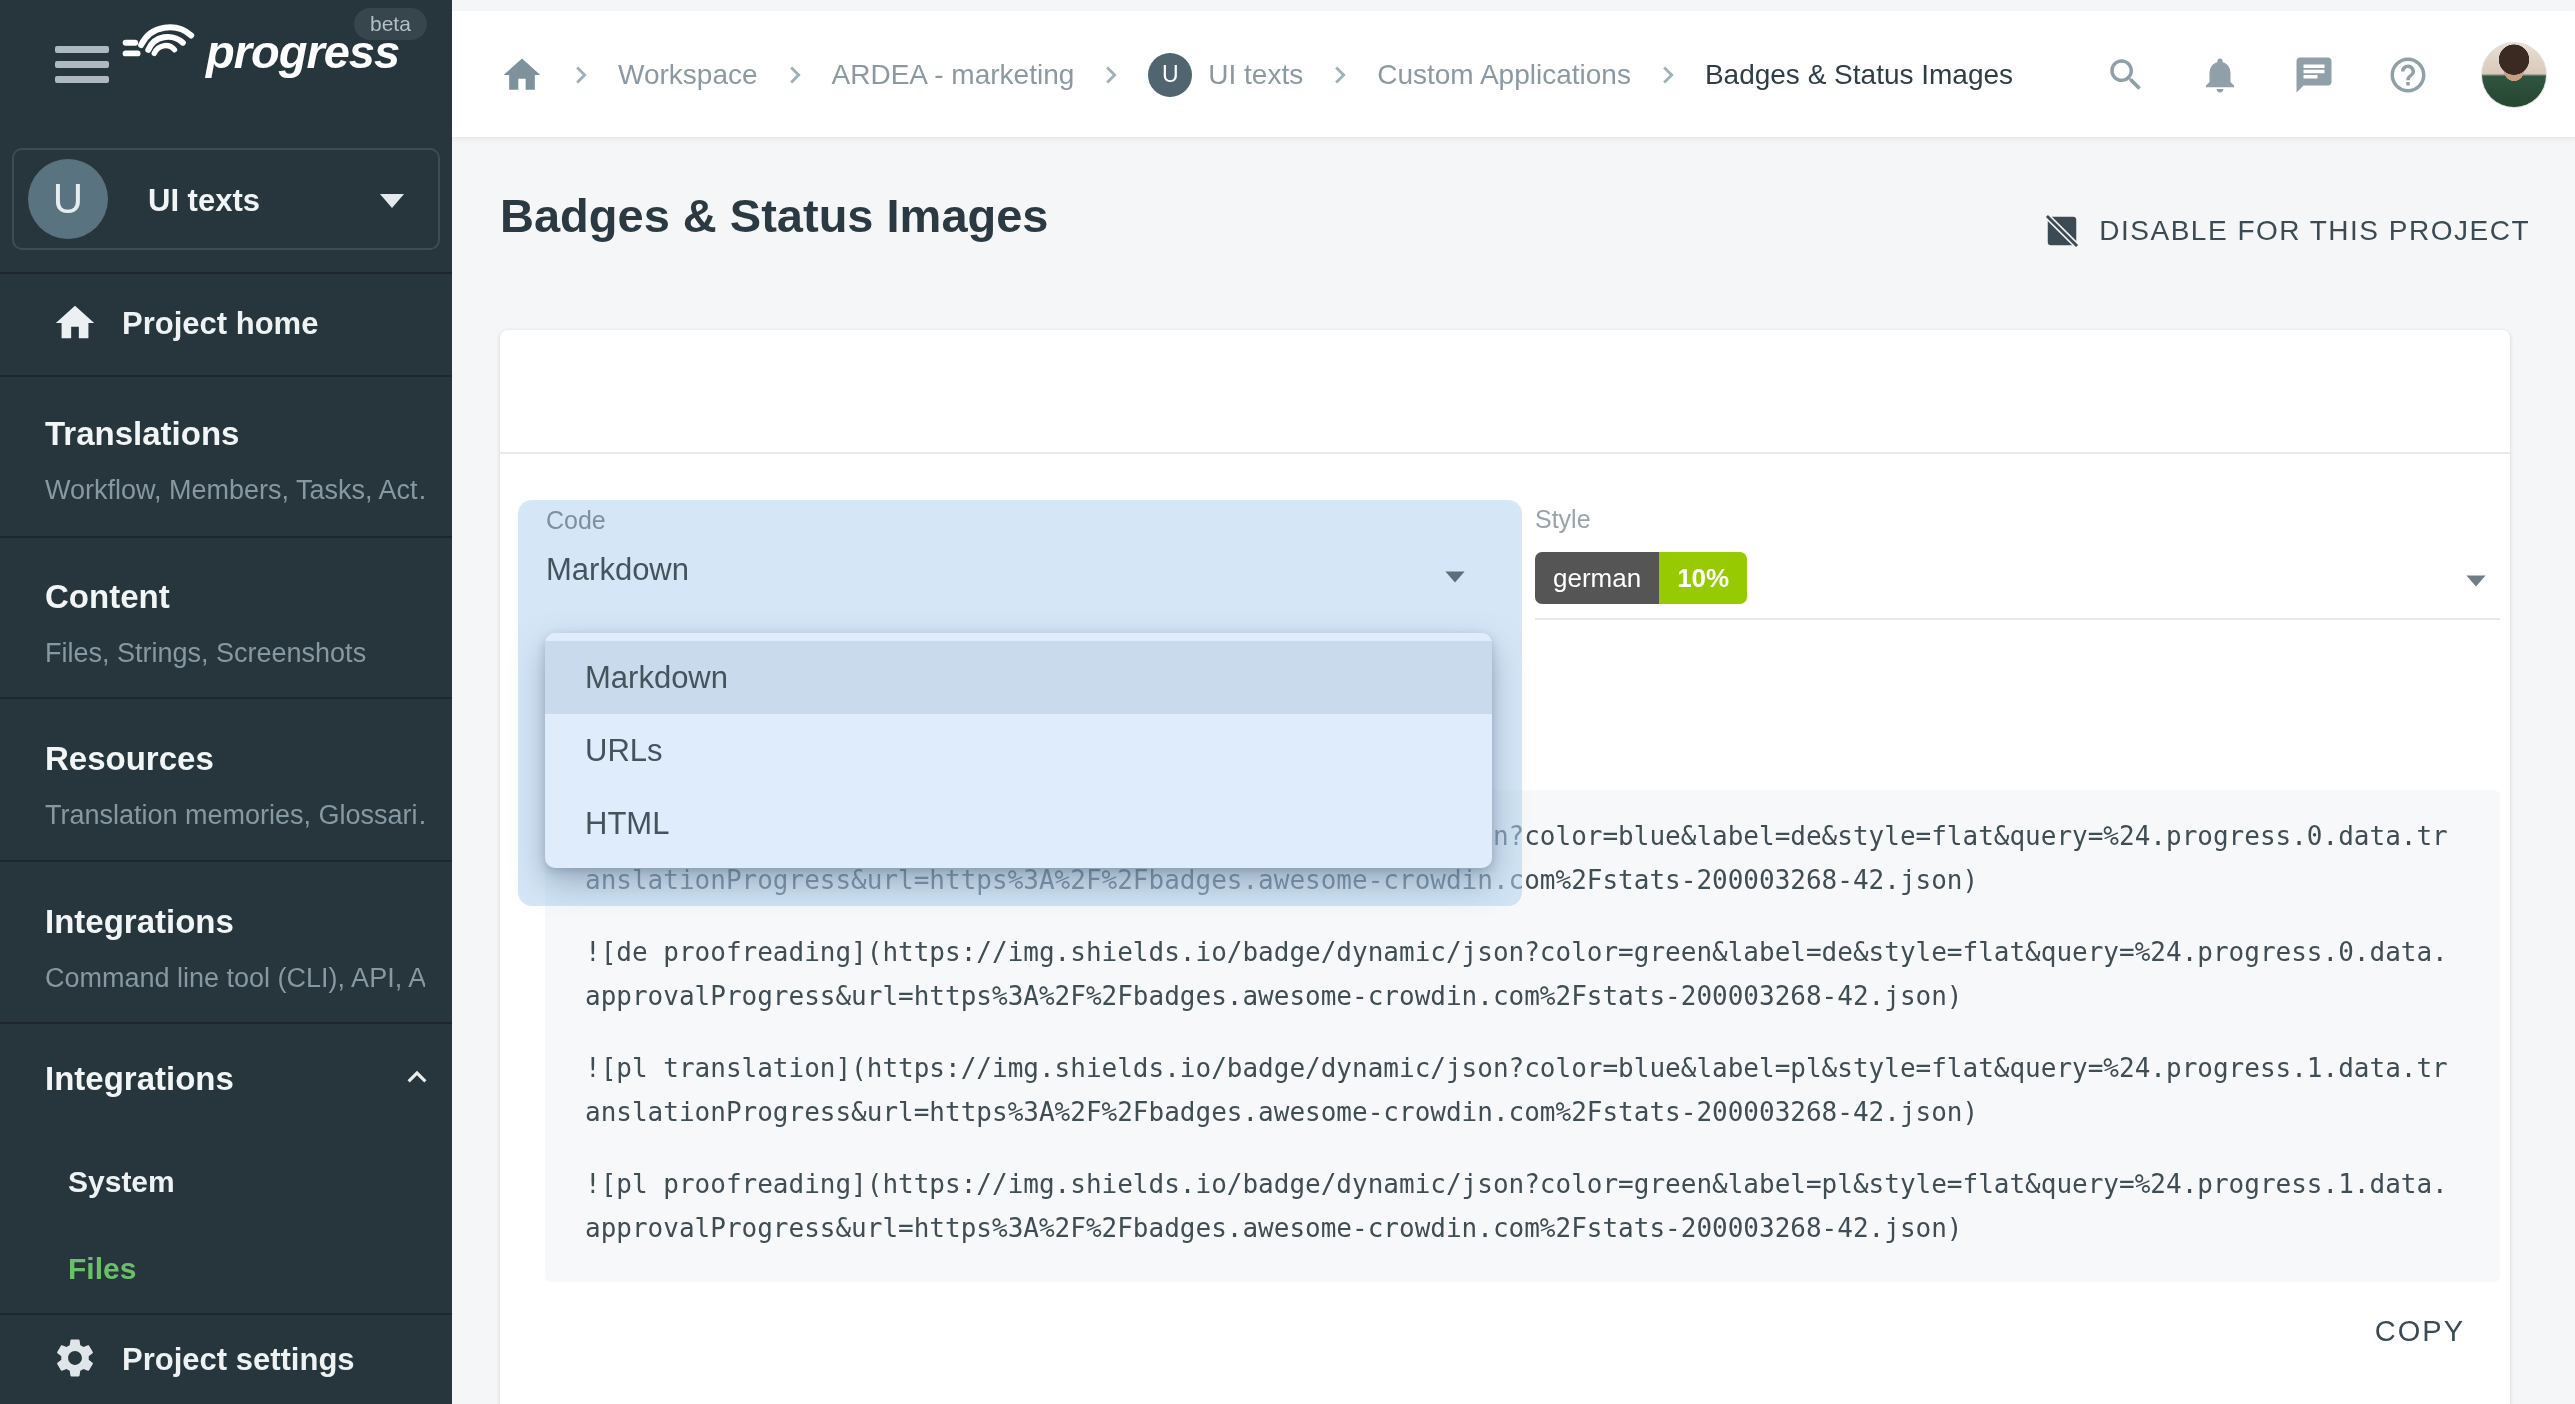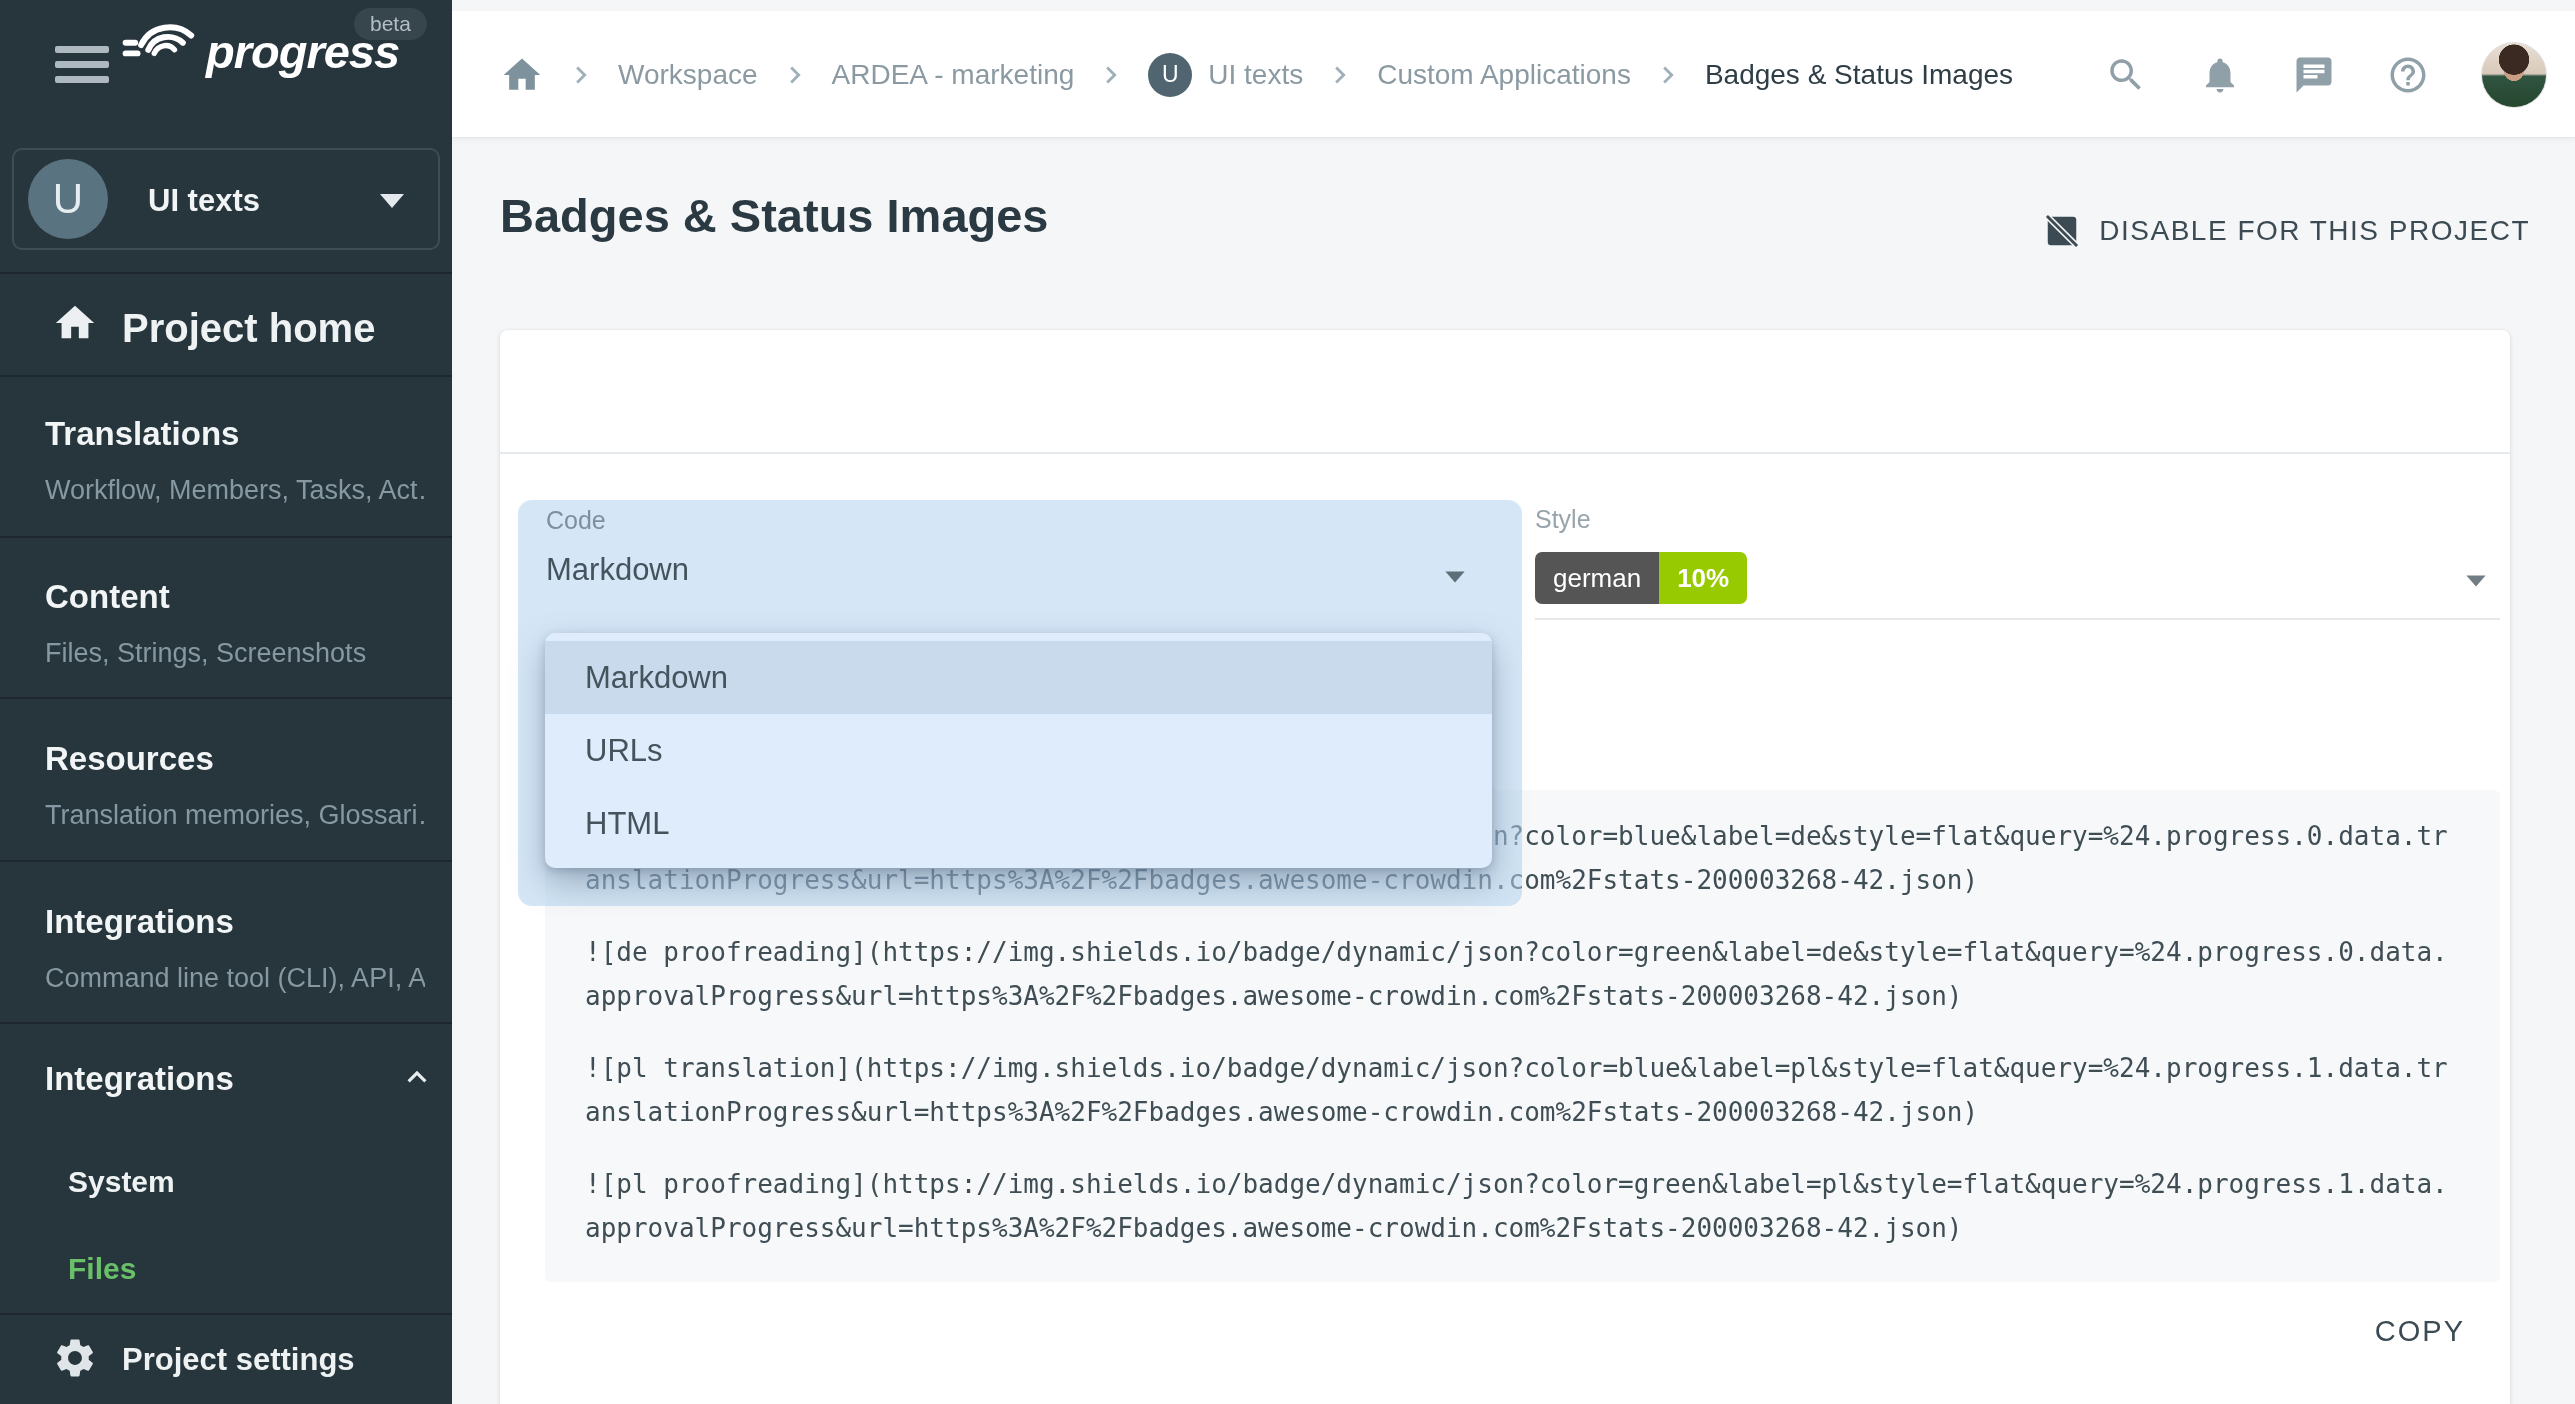--- a/index.html
+++ b/index.html
@@ -18,21 +18,21 @@
   .logo .word { font-size:47px; font-weight:bold; font-style:italic; color:#fff; letter-spacing:-1px; margin-left:4px; }
   .beta-pill { position:absolute; left:354px; top:8px; background:#37454d; color:#b4bfc5; font-size:21px; padding:4px 16px; border-radius:16px; }
   .project-box { position:absolute; left:12px; top:148px; width:428px; height:102px; border:2px solid #3d4c55; border-radius:10px; cursor:pointer; }
   .project-avatar { position:absolute; left:14px; top:9px; width:80px; height:80px; border-radius:50%; background:#5a7380; color:#e6edf0; font-size:42px; display:flex; align-items:center; justify-content:center; }
   .project-name { position:absolute; left:134px; top:33px; font-size:31px; font-weight:bold; color:#f2f5f6; }
   .caret-down { width:0; height:0; border-left:12px solid transparent; border-right:12px solid transparent; border-top:14px solid currentColor; }
   .project-caret { position:absolute; right:34px; top:44px; color:#e3e9ec; }
   .sdiv { position:absolute; left:0; width:452px; height:2px; background:#1d272d; }
   .home-row { position:absolute; left:0; top:274px; width:452px; height:100px; cursor:pointer; }
   .home-row svg { position:absolute; left:52px; top:26px; width:46px; height:46px; fill:#ecf0f2; }
-  .home-row .lbl { position:absolute; left:122px; top:32px; font-size:40px; font-weight:bold; color:#eef2f3; }
+  .home-row .lbl { position:absolute; left:122px; top:32px; font-size:31px; font-weight:bold; color:#eef2f3; }
   .nav-section { position:absolute; left:45px; width:380px; cursor:pointer; }
   .nav-section .t { font-size:33px; font-weight:bold; color:#f2f5f6; }
   .nav-section .s { font-size:27px; color:#8699a2; margin-top:22px; white-space:nowrap; overflow:hidden; }
   .apps-title { position:absolute; left:45px; top:1060px; font-size:33px; font-weight:bold; color:#f2f5f6; cursor:pointer; }
   .apps-chevron { position:absolute; left:398px; top:1058px; width:38px; height:38px; fill:#e7eced; cursor:pointer; }
   .app-item { position:absolute; left:68px; font-size:30px; font-weight:bold; color:#eef2f3; cursor:pointer; }
   .app-item.active { color:#6abf69; }
   .settings-row { position:absolute; left:0; top:1315px; width:452px; height:89px; cursor:pointer; }
   .settings-row svg { position:absolute; left:52px; top:20px; width:46px; height:46px; fill:#dfe5e8; }
   .settings-row .lbl { position:absolute; left:122px; top:27px; font-size:31px; font-weight:bold; color:#eef2f3; }

